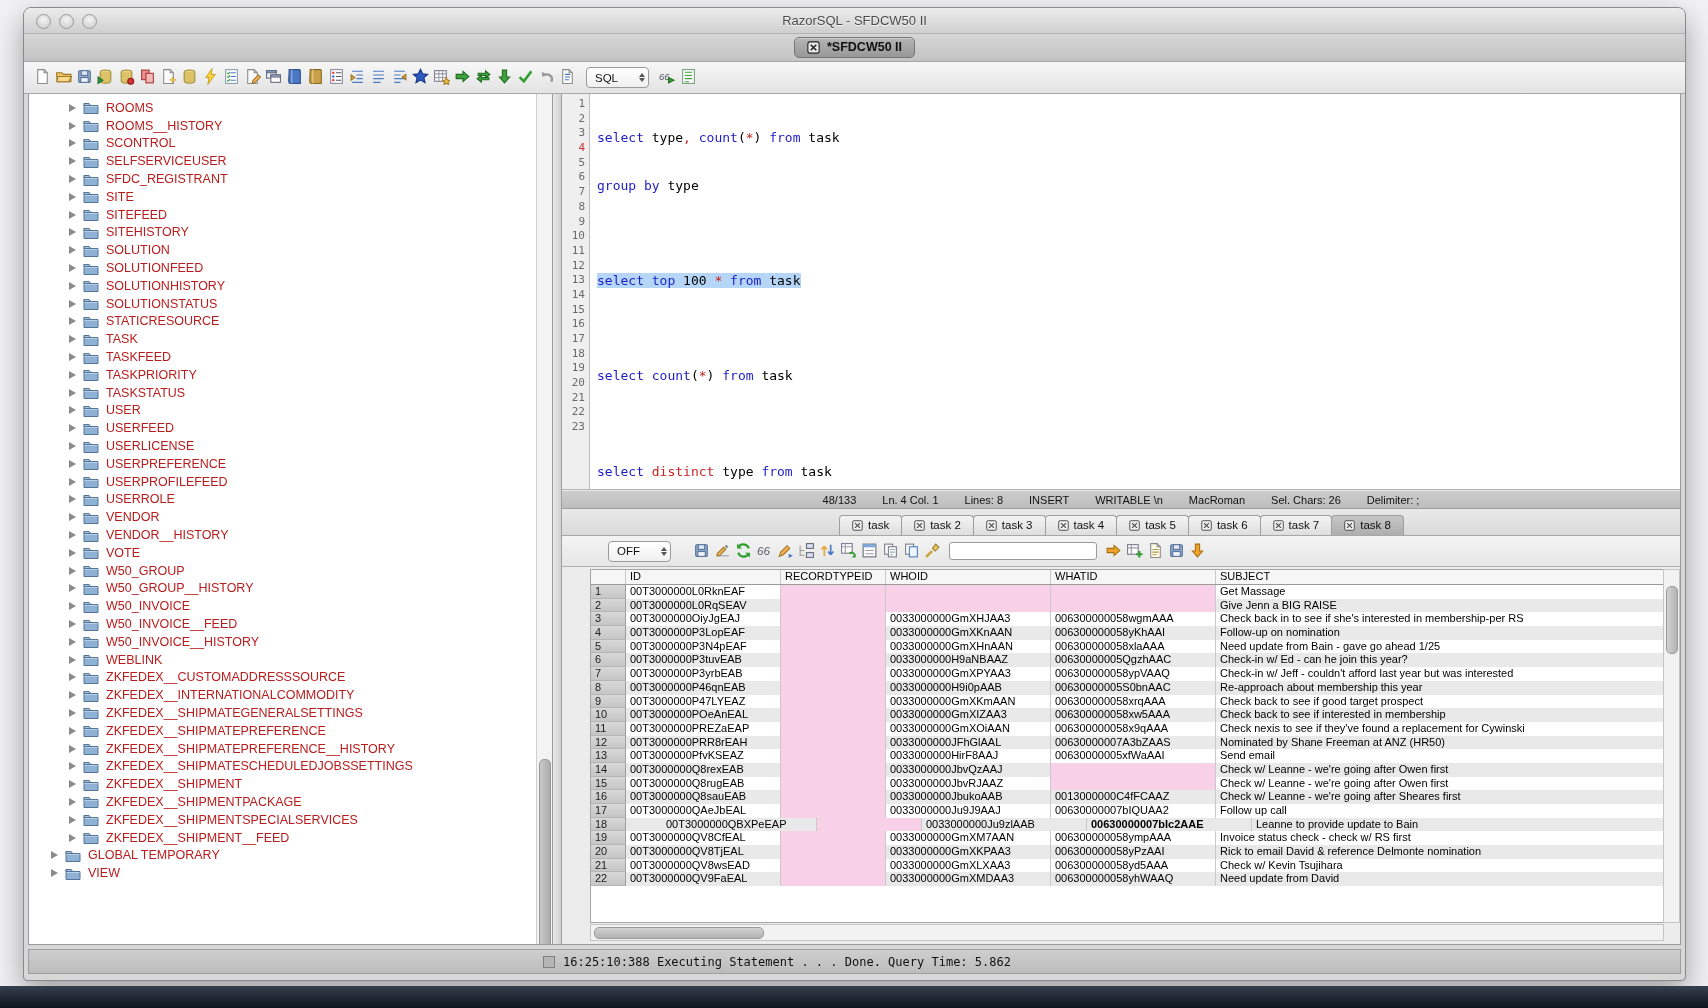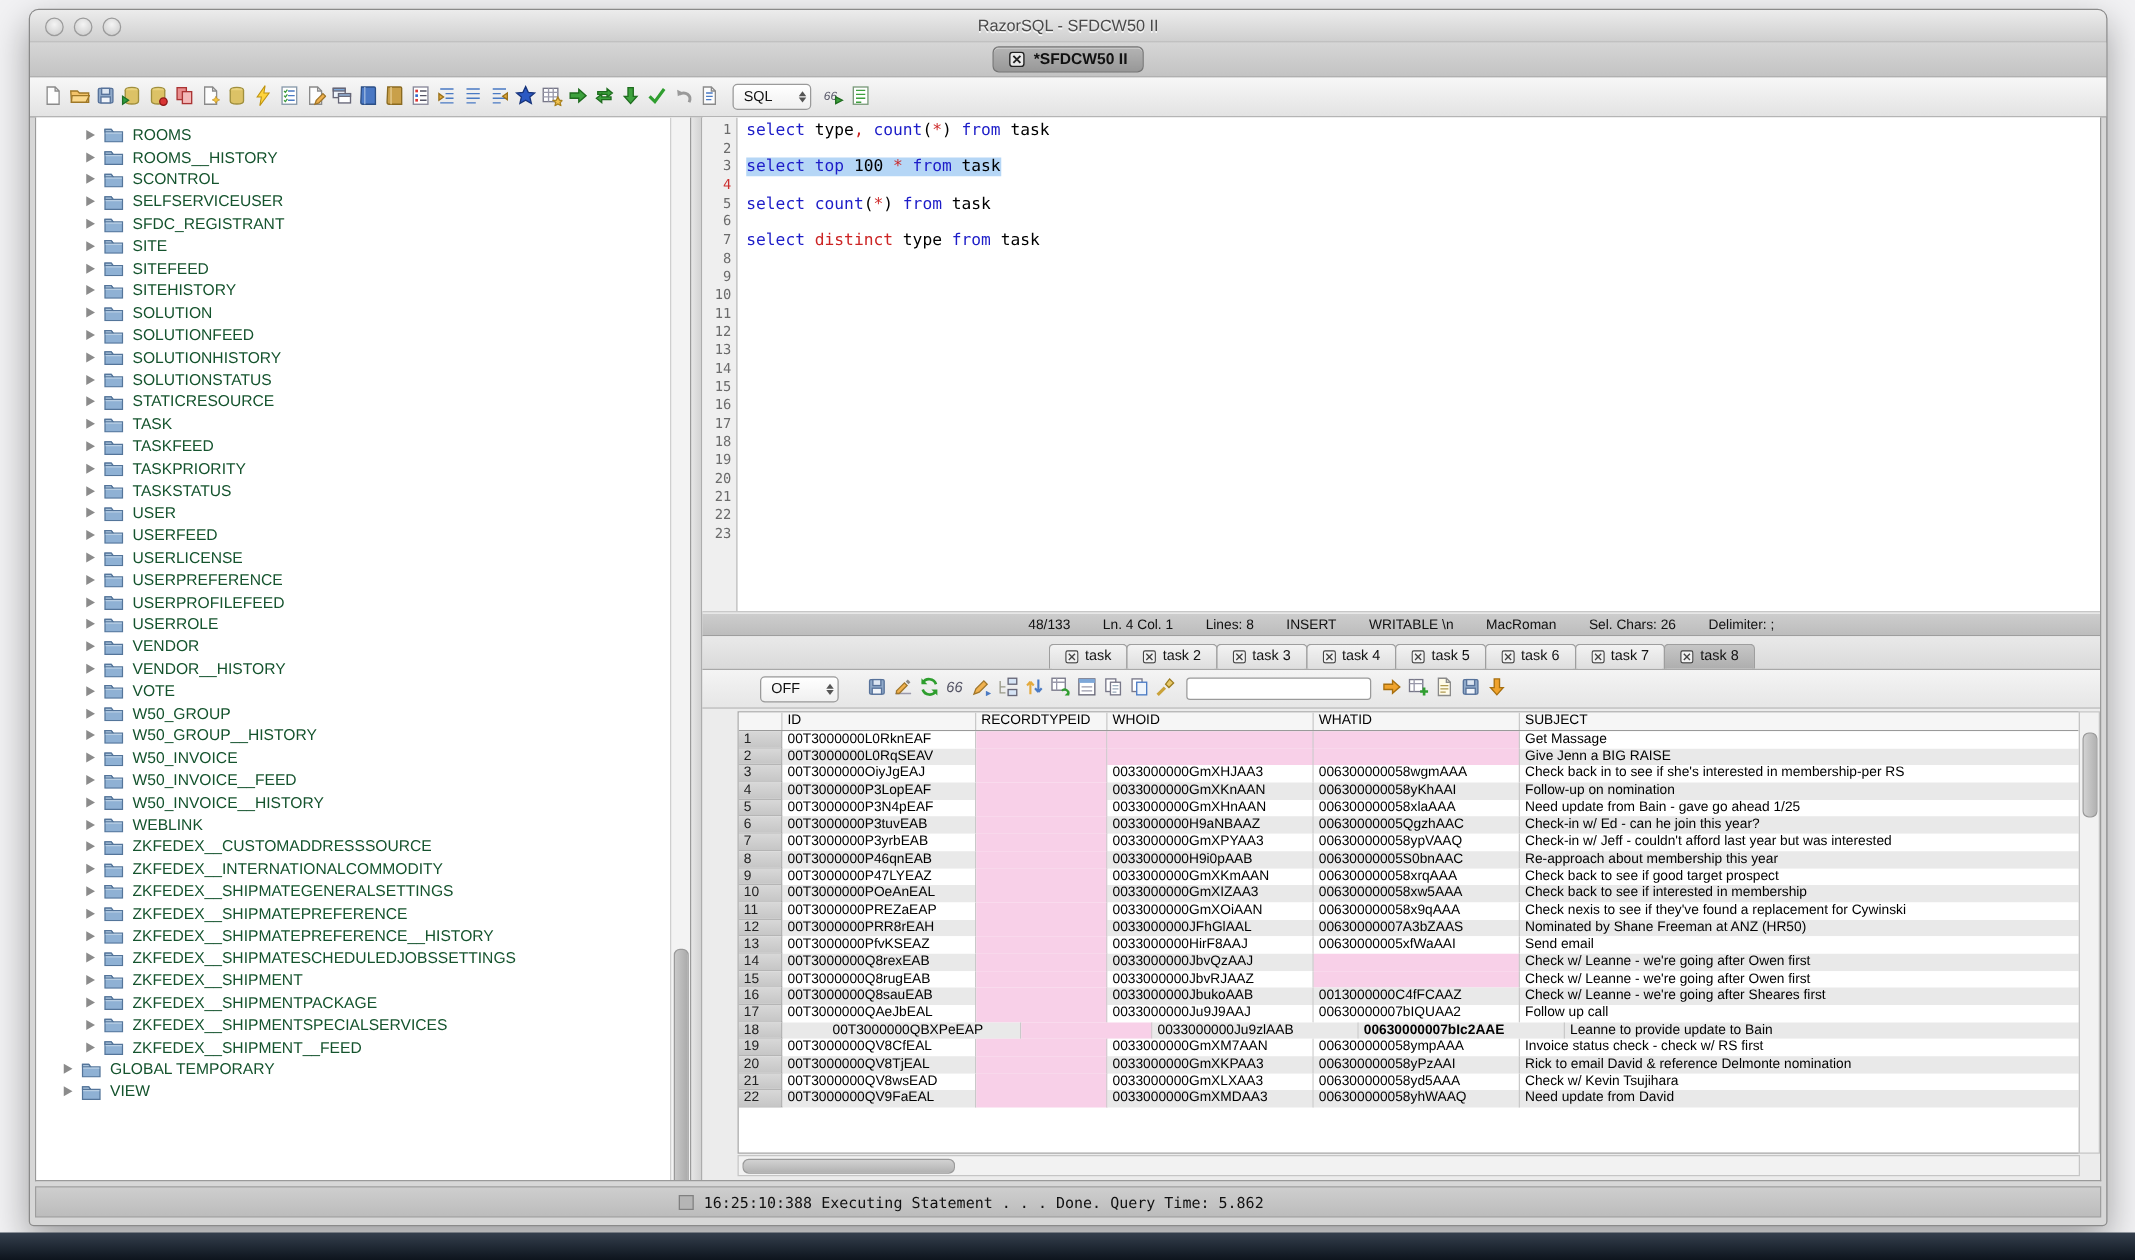--- a/index.html
+++ b/index.html
@@ -42,35 +42,35 @@
     background:#dcdcdc;border:1px solid #9a9a9a;border-top:none;}
   
   .tree-panel{position:relative;width:523px;background:#fff;border-right:1px solid #9a9a9a;overflow:hidden;}
   .tree-list{position:absolute;left:0;top:5px;right:16px;}
   .tree-row{height:17.8px;display:flex;align-items:center;white-space:nowrap;}
   .tree-row.lvl1{padding-left:40px;}
   .tree-row.lvl0{padding-left:22px;}
   .tri{width:0;height:0;border-top:4.5px solid transparent;border-bottom:4.5px solid transparent;
     border-left:7px solid #8b8b8b;margin-right:7px;flex:none;}
   .fold{display:inline-flex;margin-right:7px;flex:none;}
-  .tlabel{font-size:12.5px;color:#14532d;}
+  .tlabel{font-size:12.5px;color:#b91c1c;}
   .tree-sb{position:absolute;top:0;right:0;width:15px;bottom:0;background:#f3f3f3;border-left:1px solid #cfcfcf;}
   .tree-sb .thumb{position:absolute;left:2px;width:10px;border-radius:5px;
     background:linear-gradient(90deg,#c9c9c9,#ababab);border:1px solid #9a9a9a;}
   .splitter{width:8px;background:linear-gradient(90deg,#e6e6e6,#d2d2d2);
     border-right:1px solid #9f9f9f;}
   
   .right-panel{flex:1;display:flex;flex-direction:column;background:#ececec;min-width:0;}
   .editor{height:395px;display:flex;background:#fff;border-bottom:1px solid #b5b5b5;overflow:hidden;}
   .gutter{width:27px;background:#efefef;border-right:1px solid #bdbdbd;padding-top:3px;flex:none;}
   .gutter div{height:14.7px;font:11px "DejaVu Sans Mono",monospace;color:#6b6b6b;
     text-align:right;padding-right:4px;}
   .gutter div.cur{color:#cc3030;}
   .code{flex:1;padding:3px 0 0 7px;overflow:hidden;}
-  .codeline{height:14.7px;font:13px "DejaVu Sans Mono",monospace;color:#000;white-space:pre;}
+  .codeline{height:14.7px;font:13px "DejaVu Sans Mono",monospace;color:#000;white-space:pre;margin-top:33px;}
   .kw{color:#1d1dc8;}
   .rd{color:#cc2424;}
   .selline{background:#b5d6f6;}
   
   .estatus{height:17px;background:linear-gradient(#cdcdcd,#bdbdbd);border-top:1px solid #e8e8e8;
     border-bottom:1px solid #9e9e9e;display:flex;align-items:center;justify-content:center;gap:26px;}
   .estatus span{font-size:11px;color:#111;}
   
   .rtabs{height:26px;display:flex;align-items:flex-end;justify-content:center;
     background:linear-gradient(#e9e9e9,#dadada);border-bottom:1px solid #a8a8a8;}
@@ -818,20 +818,21 @@
               <div>17</div>
               <div>18</div>
               <div>19</div>
               <div>20</div>
               <div>21</div>
               <div>22</div>
               <div>23</div>
             </div>
           <div class="code" id="code">
               <div class="codeline"><span class="kw">select</span> type<span class="rd">,</span> <span class="kw">count</span>(<span class="rd">*</span>) <span class="kw">from</span> task</div>
+              <div class="codeline"><span class="kw">group</span> <span class="kw">by</span> type</div>
               <div class="codeline"></div>
               <div class="codeline"><span class="selline"><span class="kw">select</span> <span class="kw">top</span> 100 <span class="rd">*</span> <span class="kw">from</span> task</span></div>
               <div class="codeline"></div>
               <div class="codeline"><span class="kw">select</span> <span class="kw">count</span>(<span class="rd">*</span>) <span class="kw">from</span> task</div>
               <div class="codeline"></div>
               <div class="codeline"><span class="kw">select</span> <span class="rd">distinct</span> type <span class="kw">from</span> task</div>
               <div class="codeline"></div>
               <div class="codeline"></div>
               <div class="codeline"></div>
               <div class="codeline"></div>

